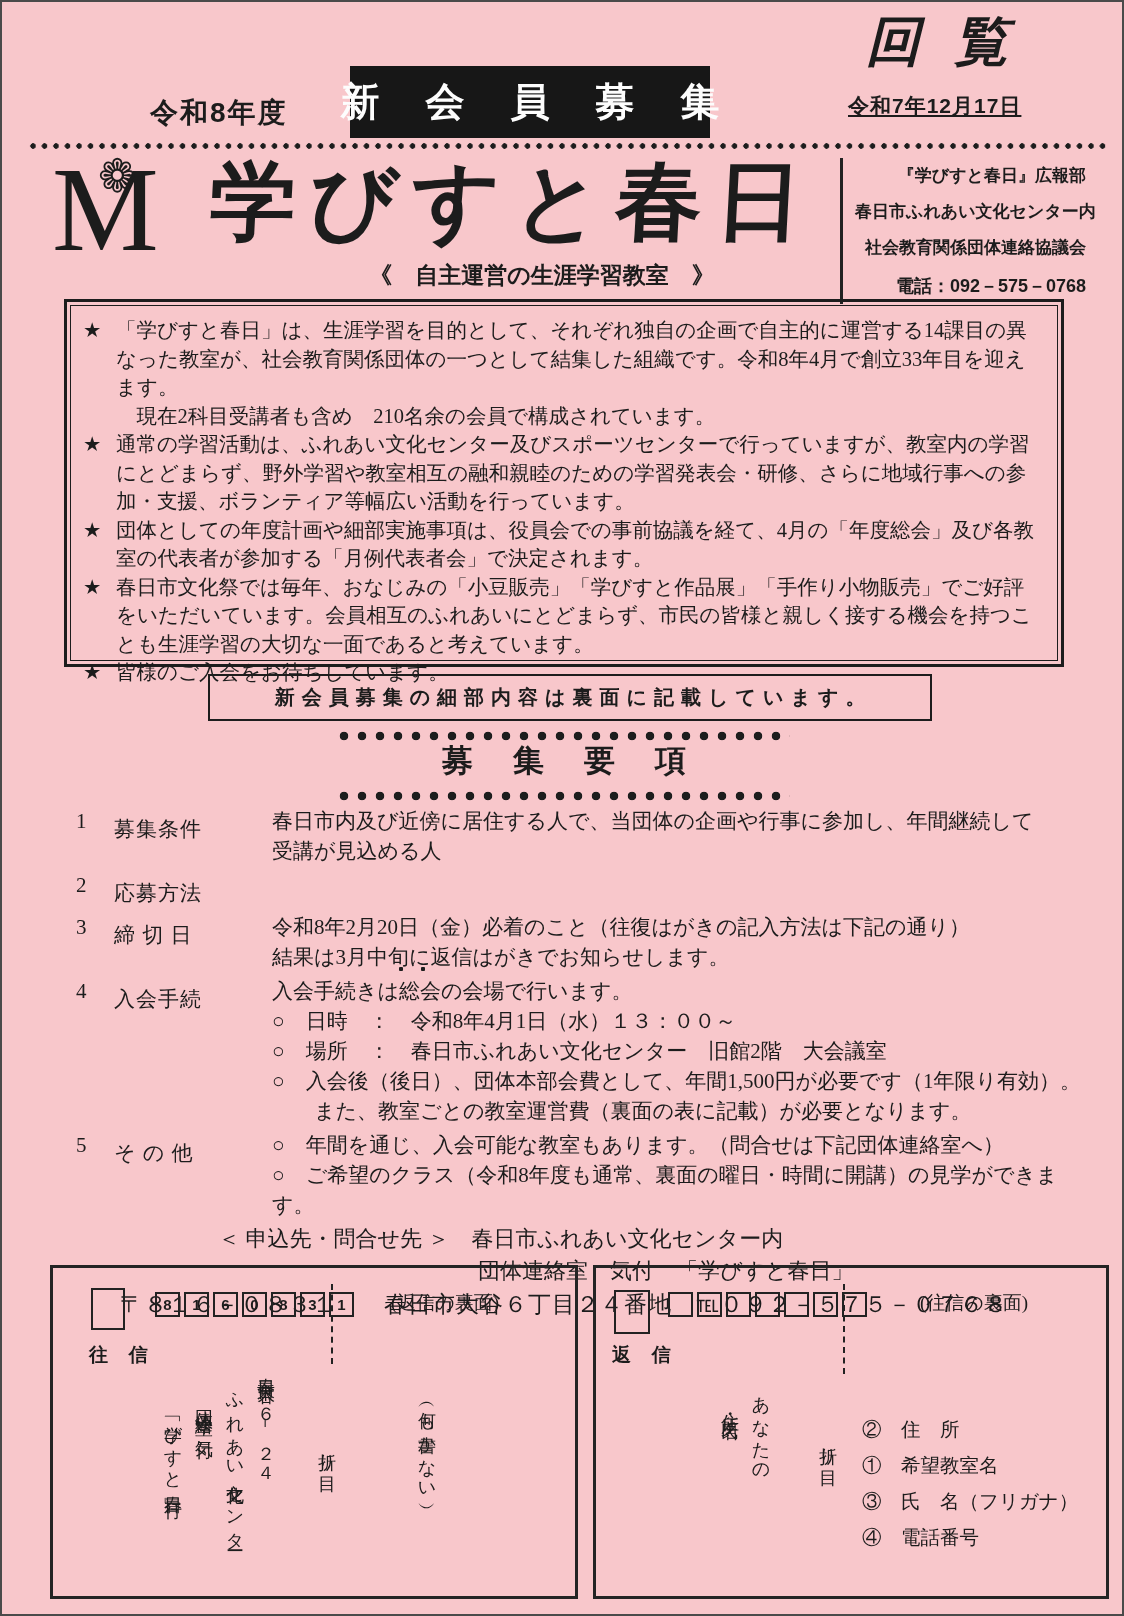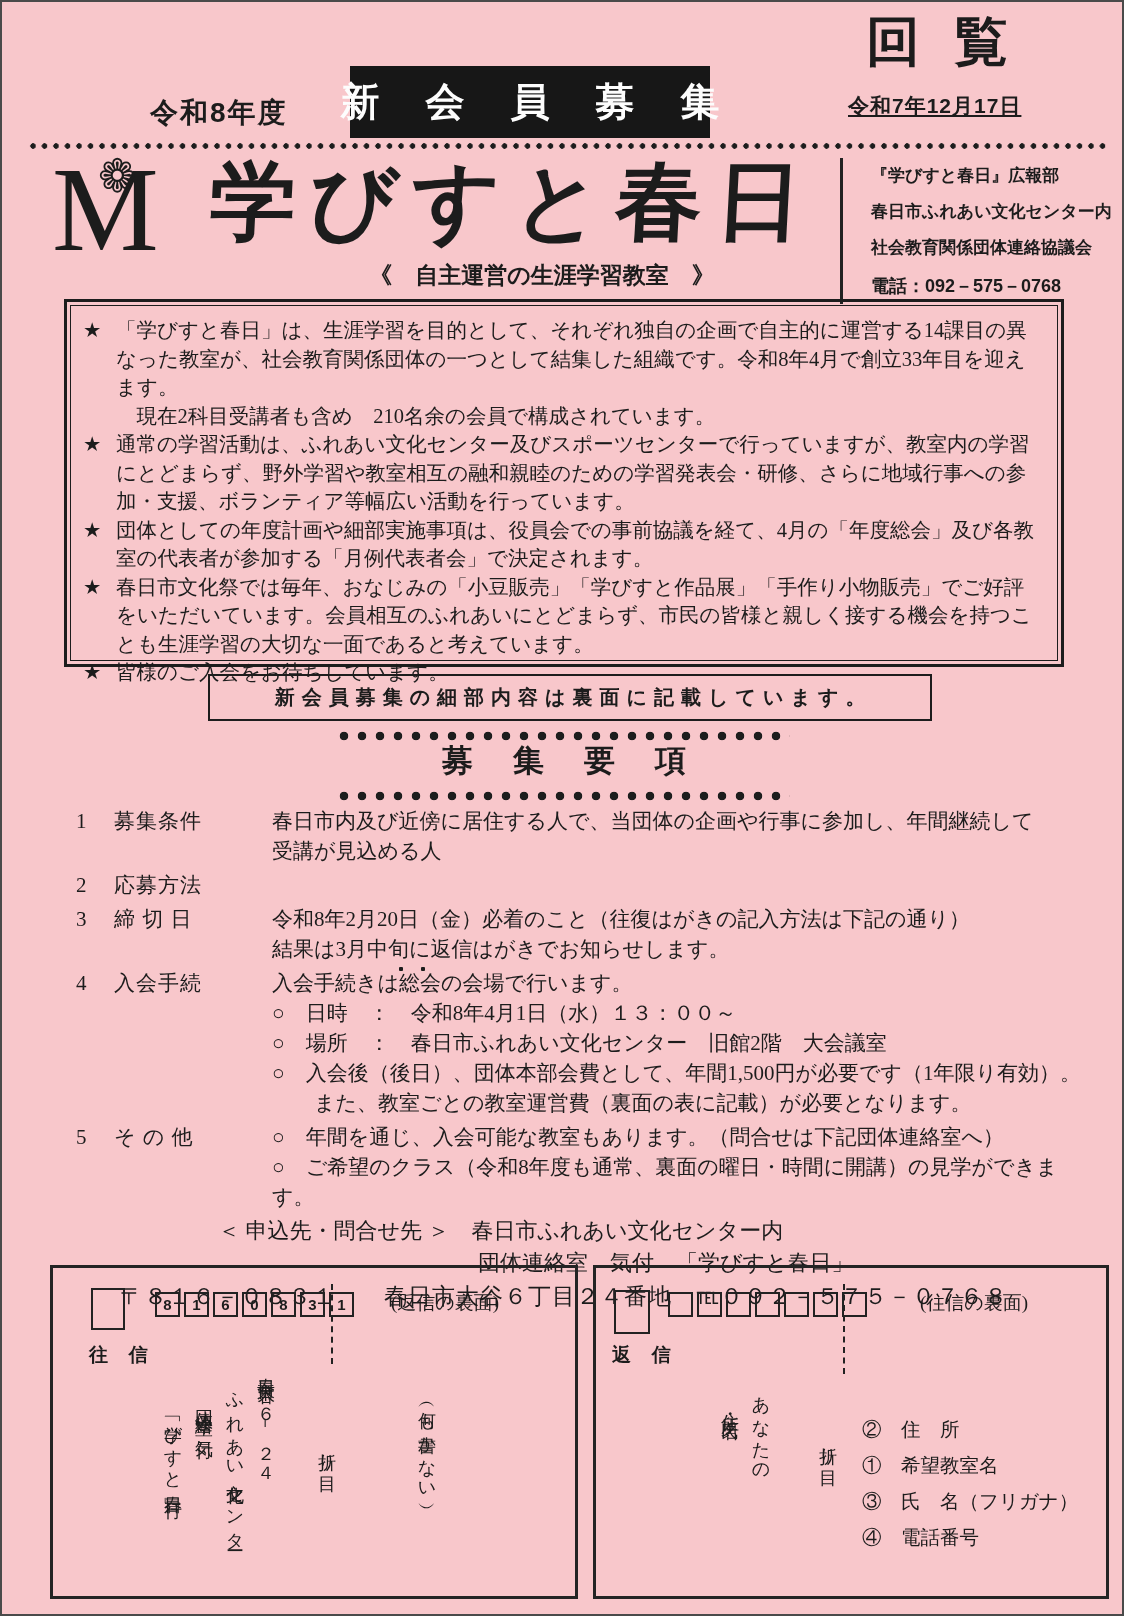--- a/index.html
+++ b/index.html
@@ -8,21 +8,21 @@
     position:relative; width:1124px; height:1616px;
     background:#f8c7cb; color:#1c1c1c; overflow:hidden;
     border:2px solid #4a4a4a;
     font-family:"Liberation Serif","DejaVu Serif",serif;
   }
   .sans { font-family:"Liberation Sans","DejaVu Sans",sans-serif; }
 
   
   .kairan {
     position:absolute; left:864px; top:4px;
-    font-size:54px; font-weight:bold; letter-spacing:34px; white-space:nowrap;
+    font-size:54px; font-weight:bold; letter-spacing:34px; white-space:nowrap;font-style:italic;
   }
   .fiscal-year {
     position:absolute; left:148px; top:92px;
     font-size:28px; font-weight:bold; letter-spacing:2px;
   }
   .banner {
     position:absolute; left:348px; top:64px; width:360px; height:72px;
     background:#171717; color:#fdfdfd;
     display:flex; align-items:center; justify-content:center;
     font-size:39px; font-weight:bold; letter-spacing:46px; text-indent:46px;
@@ -48,22 +48,22 @@
     position:absolute; left:208px; top:142px;
     font-size:86px; font-weight:bold; letter-spacing:14px; white-space:nowrap;
     transform:skewX(-3deg);
   }
   .subtitle {
     position:absolute; left:320px; top:258px; width:440px; text-align:center;
     font-size:23px; font-weight:bold; white-space:nowrap;
   }
   .contact-block {
     position:absolute; left:838px; top:156px; width:246px;
-    border-left:3px solid #222; padding-left:28px;
-    text-align:left; font-weight:bold; font-size:17px; line-height:36px;
+    border-left:3px solid #222; padding-left:12px;
+    text-align:right; font-weight:bold; font-size:17px; line-height:36px;
     white-space:nowrap;
   }
   .contact-block .c-phone { font-size:18px; margin-top:2px; }
 
   
   .intro-box {
     position:absolute; left:62px; top:297px; width:1000px; height:368px;
     border:3px solid #1d1d1d; padding:3px;
   }
   .intro-inner { border:1px solid #1d1d1d; width:100%; height:100%; padding:10px 14px 0 12px; }
@@ -89,21 +89,21 @@
   .section-heading {
     position:absolute; left:0; top:738px; width:1124px; text-align:center;
     font-size:31px; font-weight:bold; letter-spacing:40px; text-indent:40px;
     white-space:nowrap;
   }
 
   
   .guidelines { position:absolute; left:68px; top:804px; width:1030px; font-size:21px; line-height:30px; }
   .g-row { display:flex; margin-bottom:4px; }
   .g-num { flex:none; width:44px; padding-left:6px; }
-  .g-label { flex:none; width:158px; letter-spacing:1px; }
+  .g-label { flex:none; width:158px; letter-spacing:1px;margin-top:8px; }
   .g-content { flex:1; white-space:pre-line; }
   .emph-dots {
     position:absolute; left:396px; top:964px; width:44px; height:6px;
     background-image:radial-gradient(circle 2px at 3px 3px, #1d1d1d 2px, transparent 2.5px);
     background-size:22px 6px; background-repeat:repeat-x;
   }
   .apply-line1 { margin-left:148px; font-size:22px; margin-top:2px; }
   .apply-line2 { margin-left:408px; font-size:22px; margin-top:2px; }
   .apply-line3 { margin-left:50px; font-size:23px; letter-spacing:1px; margin-top:4px; white-space:nowrap; }
 

